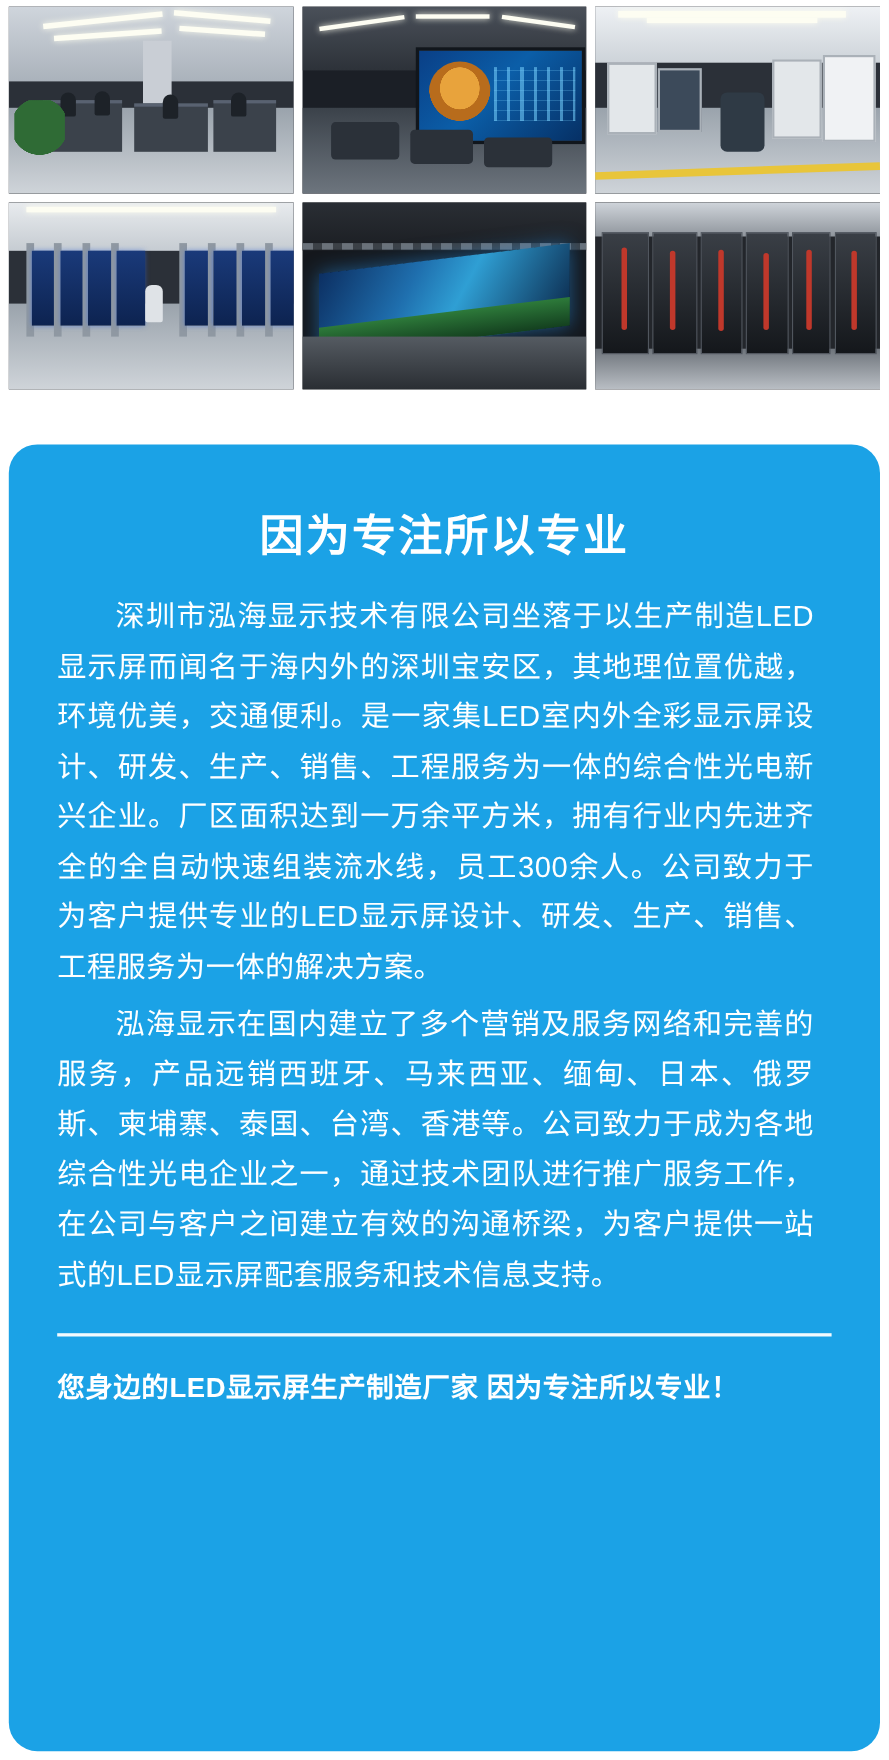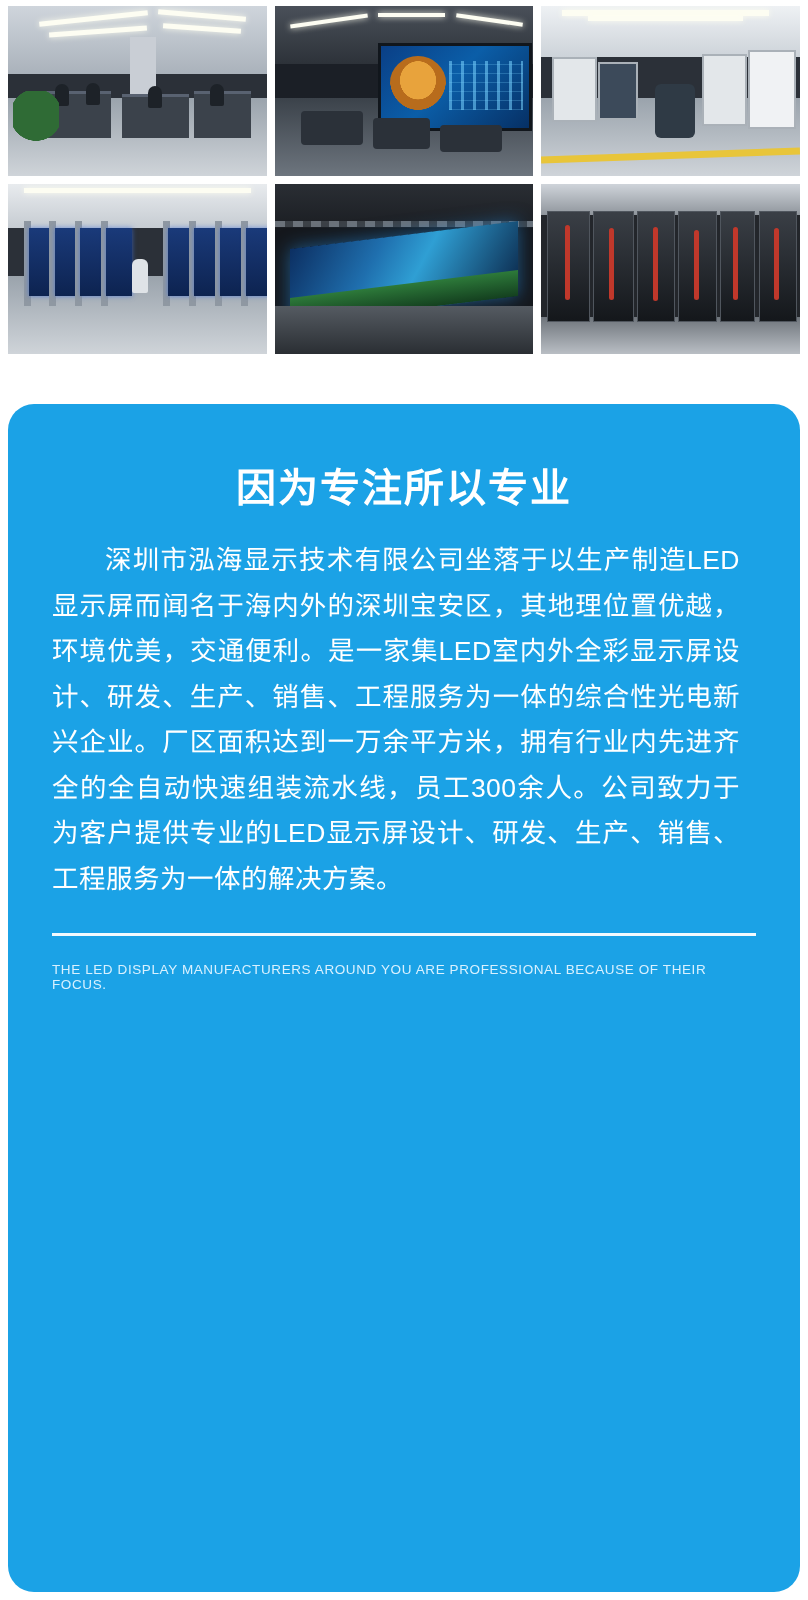--- a/index.html
+++ b/index.html
@@ -414,21 +414,22 @@
 
     </div>
   </div>
 
   <div class="info-card">
 
     <h1 class="info-title">因为专注所以专业</h1>
 
     <p class="info-para">深圳市泓海显示技术有限公司坐落于以生产制造LED显示屏而闻名于海内外的深圳宝安区，其地理位置优越，环境优美，交通便利。是一家集LED室内外全彩显示屏设计、研发、生产、销售、工程服务为一体的综合性光电新兴企业。厂区面积达到一万余平方米，拥有行业内先进齐全的全自动快速组装流水线，员工300余人。公司致力于为客户提供专业的LED显示屏设计、研发、生产、销售、工程服务为一体的解决方案。</p>
 
+    <p class="info-para">泓海显示在国内建立了多个营销及服务网络和完善的服务，产品远销西班牙、马来西亚、缅甸、日本、俄罗斯、柬埔寨、泰国、台湾、香港等。公司致力于成为各地综合性光电企业之一，通过技术团队进行推广服务工作，在公司与客户之间建立有效的沟通桥梁，为客户提供一站式的LED显示屏配套服务和技术信息支持。</p>
 
     <div class="divider"></div>
 
-
-
-    <div class="eng-slogan">THE LED DISPLAY MANUFACTURERS AROUND YOU ARE PROFESSIONAL BECAUSE OF THEIR FOCUS.</div>
+    <div class="slogan">您身边的LED显示屏生产制造厂家 因为专注所以专业！</div>
+
+
   </div>
 
 </div>
 
 </body></html>

